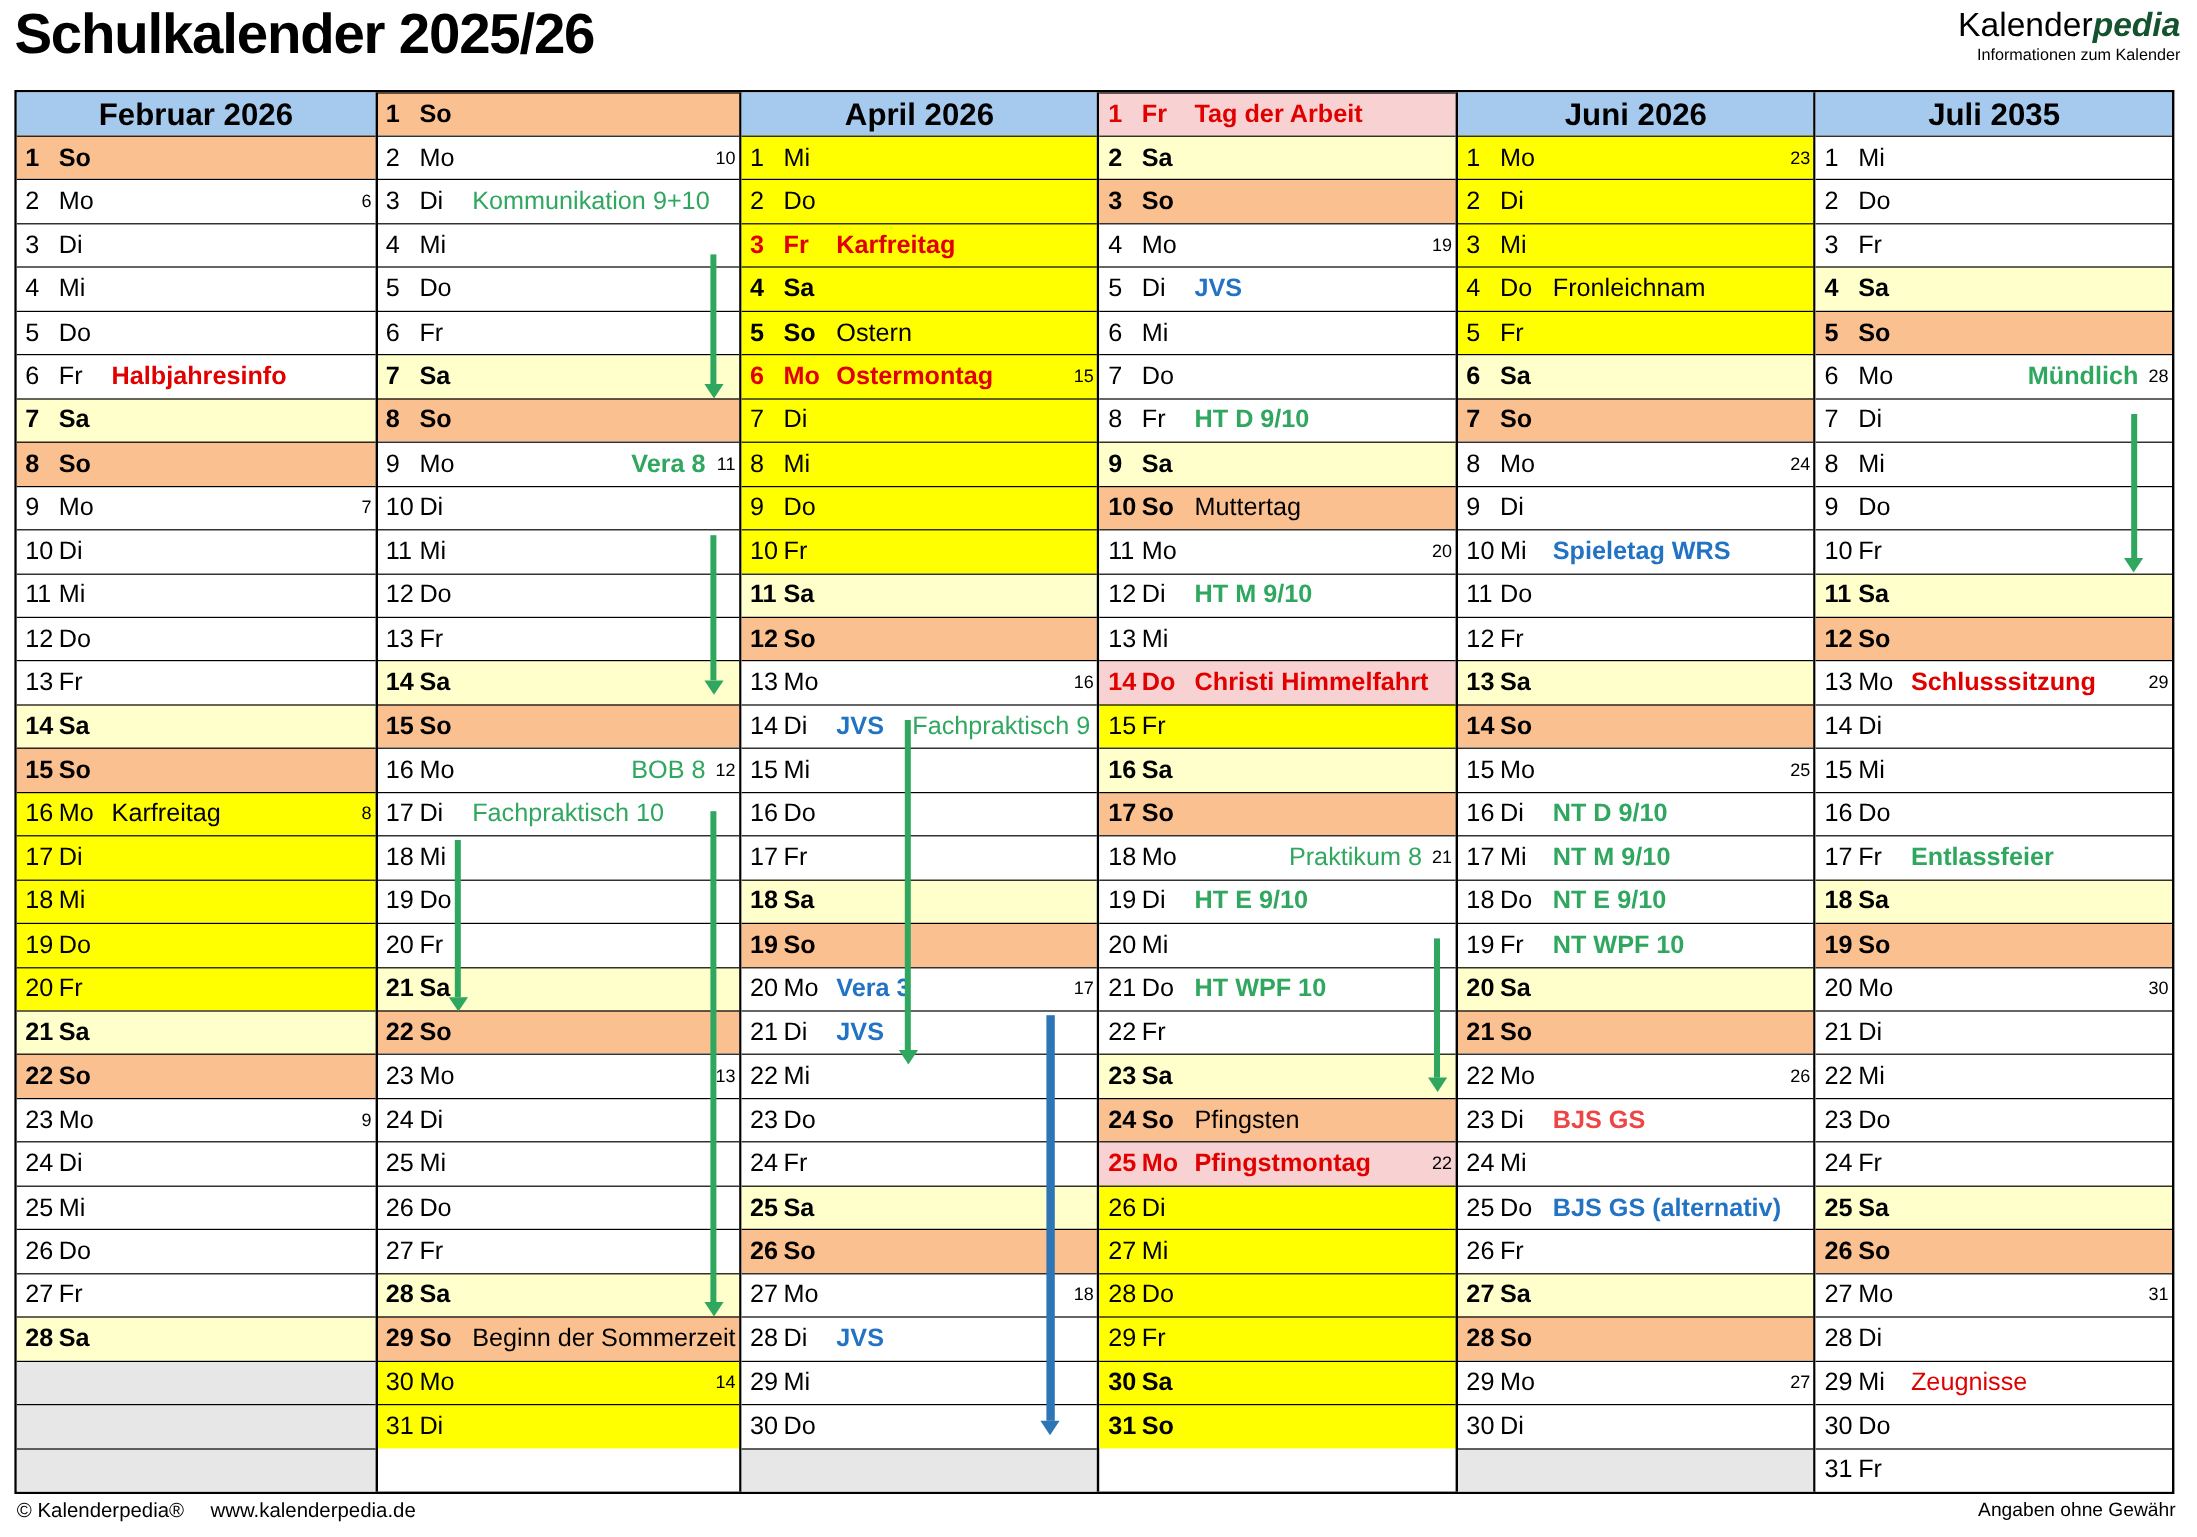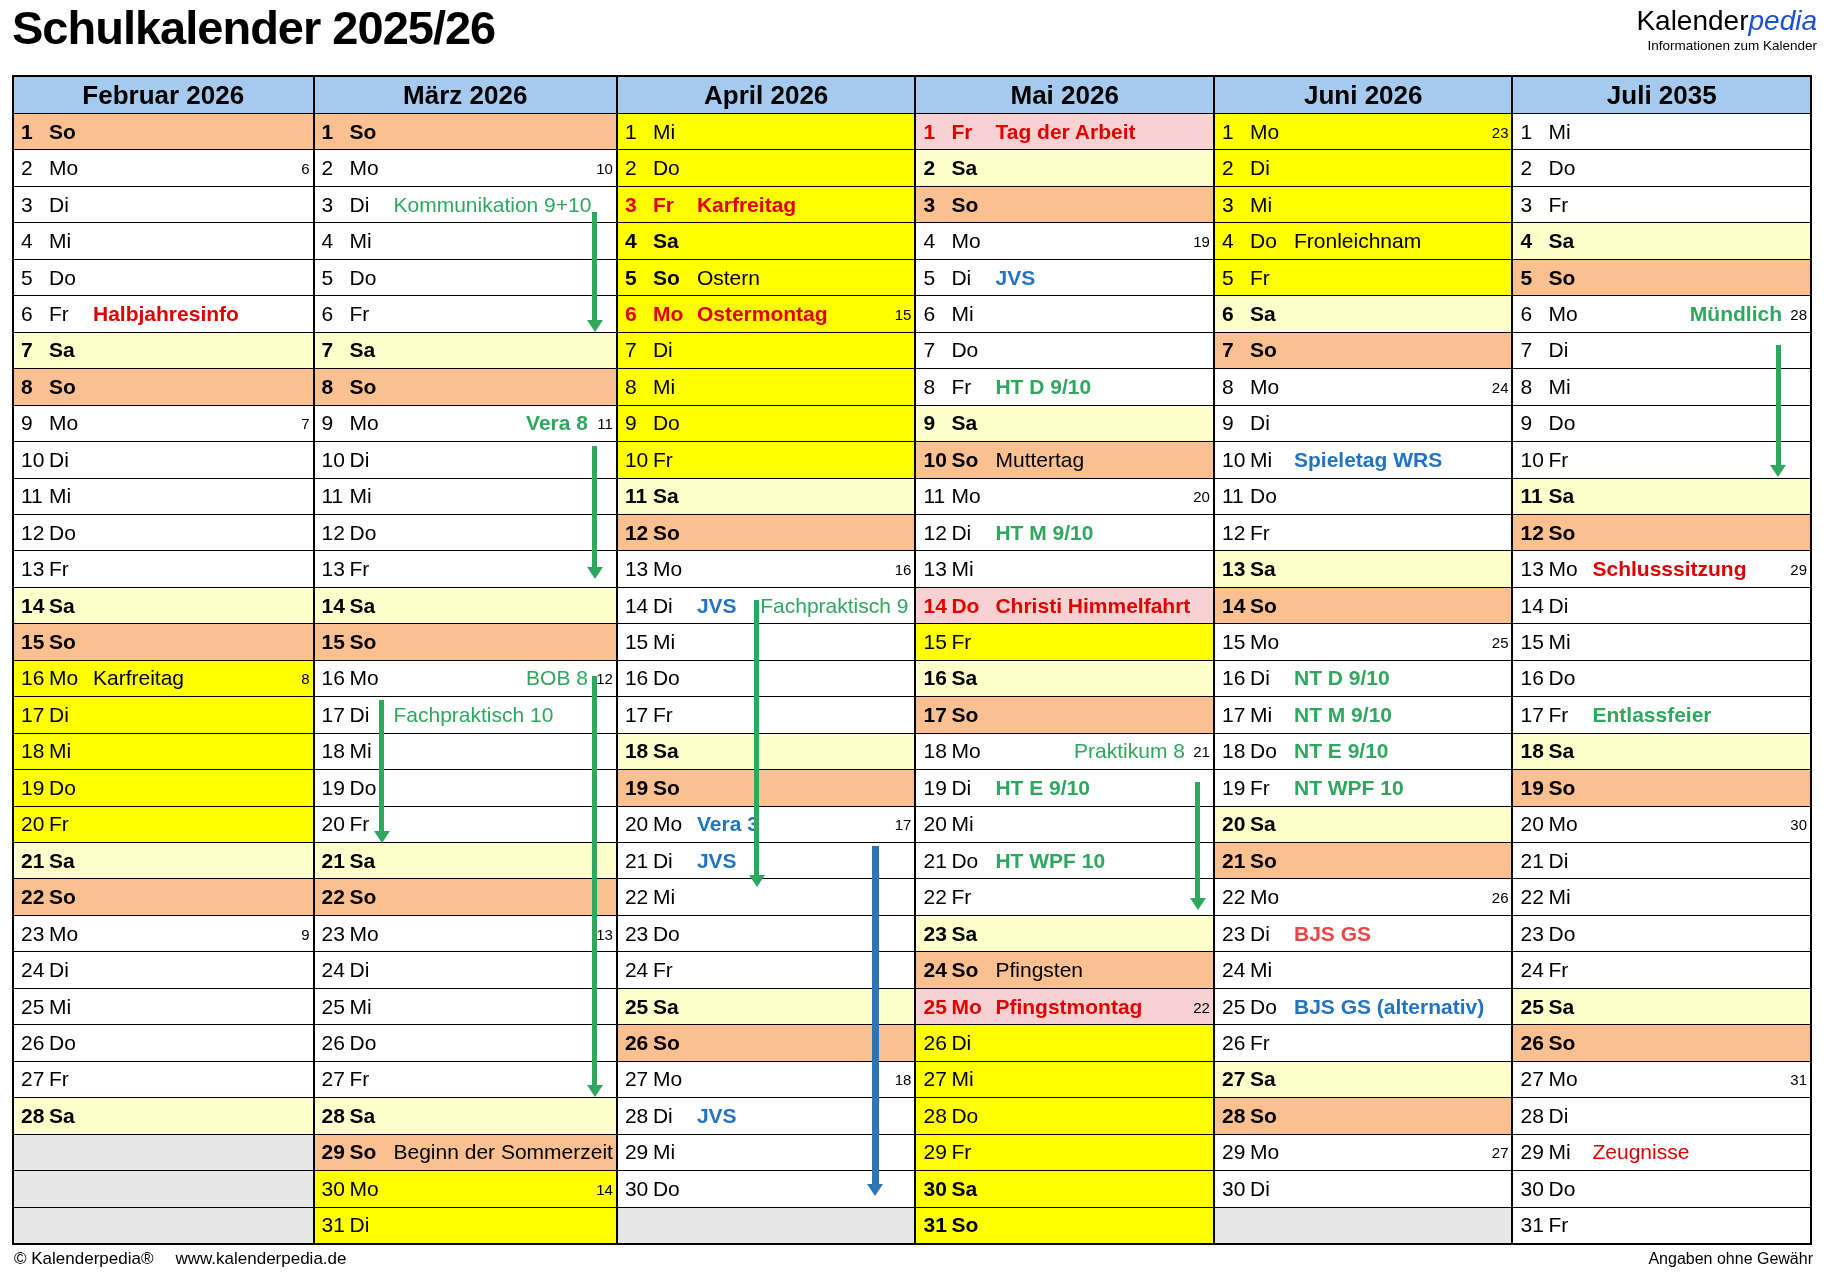--- a/index.html
+++ b/index.html
@@ -3,21 +3,21 @@
 <meta charset="utf-8">
 <style>
   * { box-sizing: border-box; margin: 0; padding: 0; }
   html,body { width:1831px; height:1281px; background:#fff; overflow:hidden;
               font-family:"Liberation Sans", sans-serif; position:relative; }
   .page-title { position:absolute; left:12px; top:0px; font-size:47px; font-weight:700;
                 letter-spacing:-1px; color:#000; }
   .logo { position:absolute; right:14px; top:6px; text-align:right; line-height:1.1; }
   .logo .brand { font-size:28px; }
   .logo .brand .black { color:#000; }
-  .logo .brand .red { color:#1d4ed8; font-style:italic; font-weight:400; }
+  .logo .brand .red { color:#14532d; font-style:italic; font-weight:700; }
   .logo .sub { font-size:13.5px; color:#000; margin-top:2px; }
 
   .calendar { position:absolute; left:12px; top:75px; width:1800px; height:1170px;
               border:2px solid #000; display:grid; grid-template-columns:repeat(6,1fr); }
   .month { display:grid; grid-template-rows:36px repeat(31,1fr); position:relative; }
   .month + .month { border-left:2px solid #000; }
   .mh { background:var(--hdr); font-weight:700; font-size:26px; text-align:center;
         line-height:36px; color:#000; }
   .cell { border-top:1.5px solid #000; display:flex; align-items:center; position:relative;
           padding:0 3px 0 7px; font-size:21px; background:#fff; white-space:nowrap; }
@@ -166,21 +166,20 @@
       </div>
       <div class="cell" style="background: rgb(255, 255, 204);">
         <span class="num" style="font-weight: 700;">28</span>
         <span class="wd" style="font-weight: 700;">Sa</span>
       </div>
       <div class="cell" style="background: rgb(231, 231, 231);"></div>
       <div class="cell" style="background: rgb(231, 231, 231);"></div>
       <div class="cell" style="background: rgb(231, 231, 231);"></div>
     </div>
     <div class="month">
-      <div class="mh">März 2026</div>
       <div class="cell" style="background: rgb(250, 192, 144);">
         <span class="num" style="font-weight: 700;">1</span>
         <span class="wd" style="font-weight: 700;">So</span>
       </div>
       <div class="cell">
         <span class="num">2</span>
         <span class="wd">Mo</span>
         <span class="wk">10</span>
       </div>
       <div class="cell">
@@ -439,21 +438,20 @@
         <span class="num">29</span>
         <span class="wd">Mi</span>
       </div>
       <div class="cell">
         <span class="num">30</span>
         <span class="wd">Do</span>
       </div>
       <div class="cell" style="background: rgb(231, 231, 231);"></div>
     </div>
     <div class="month">
-      <div class="mh">Mai 2026</div>
       <div class="cell" style="background: rgb(248, 210, 210);">
         <span class="num" style="font-weight: 700; color: rgb(225, 0, 0);">1</span>
         <span class="wd" style="font-weight: 700; color: rgb(225, 0, 0);">Fr</span>
         <span class="ev" style="color: rgb(225, 0, 0); font-weight: 700;">Tag der Arbeit</span>
       </div>
       <div class="cell" style="background: rgb(255, 255, 204);">
         <span class="num" style="font-weight: 700;">2</span>
         <span class="wd" style="font-weight: 700;">Sa</span>
       </div>
       <div class="cell" style="background: rgb(250, 192, 144);">

